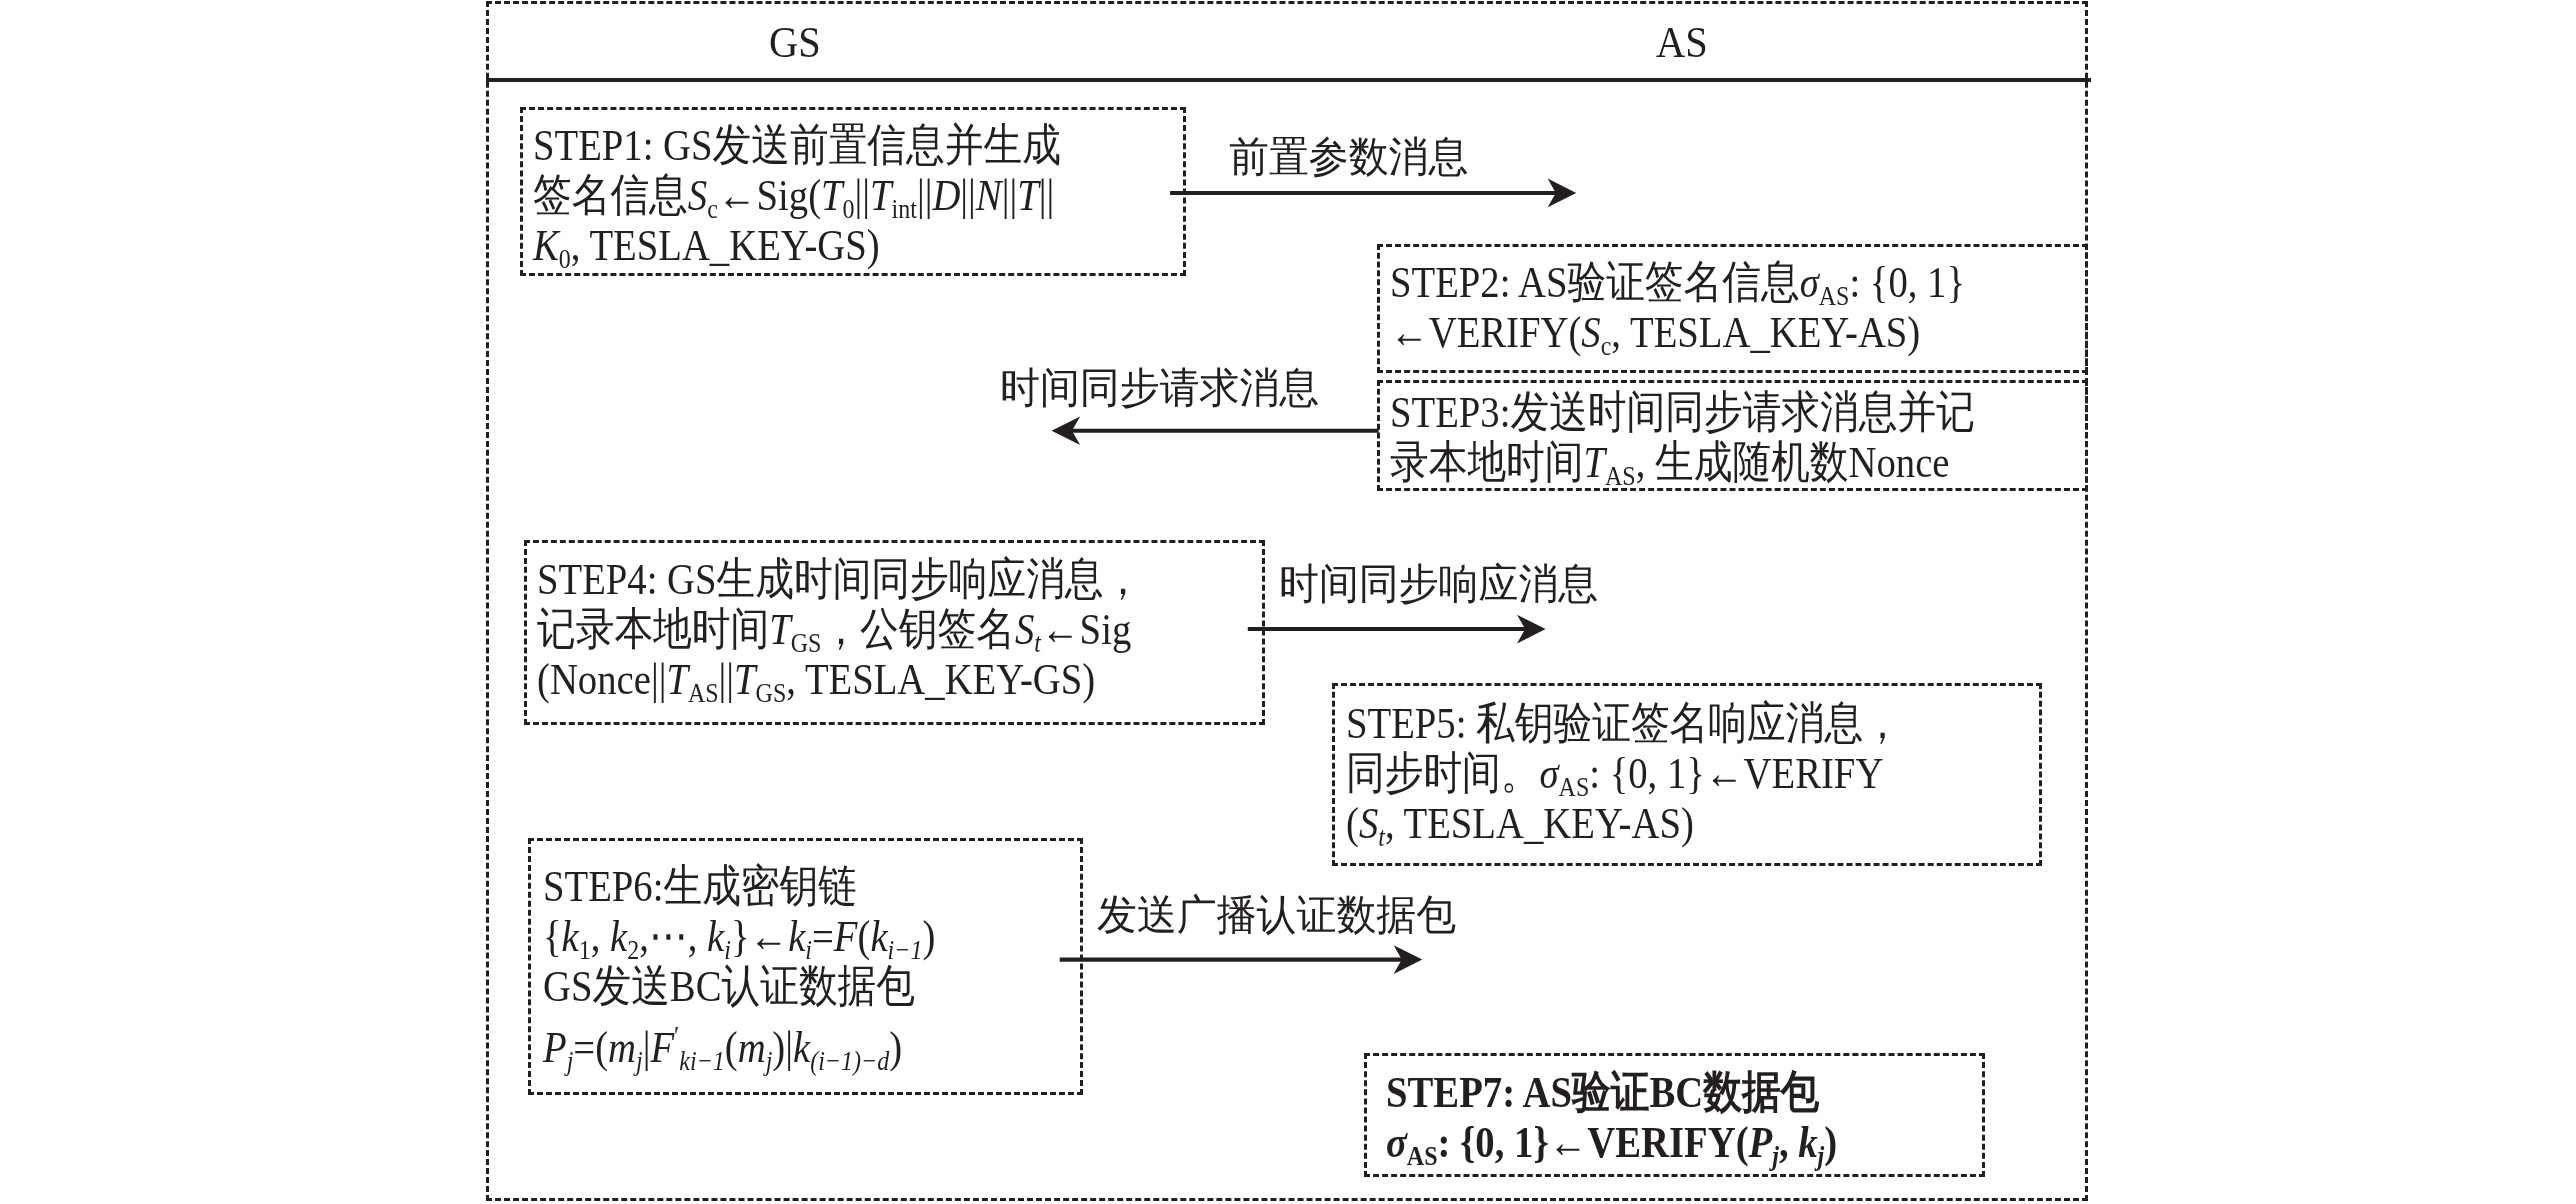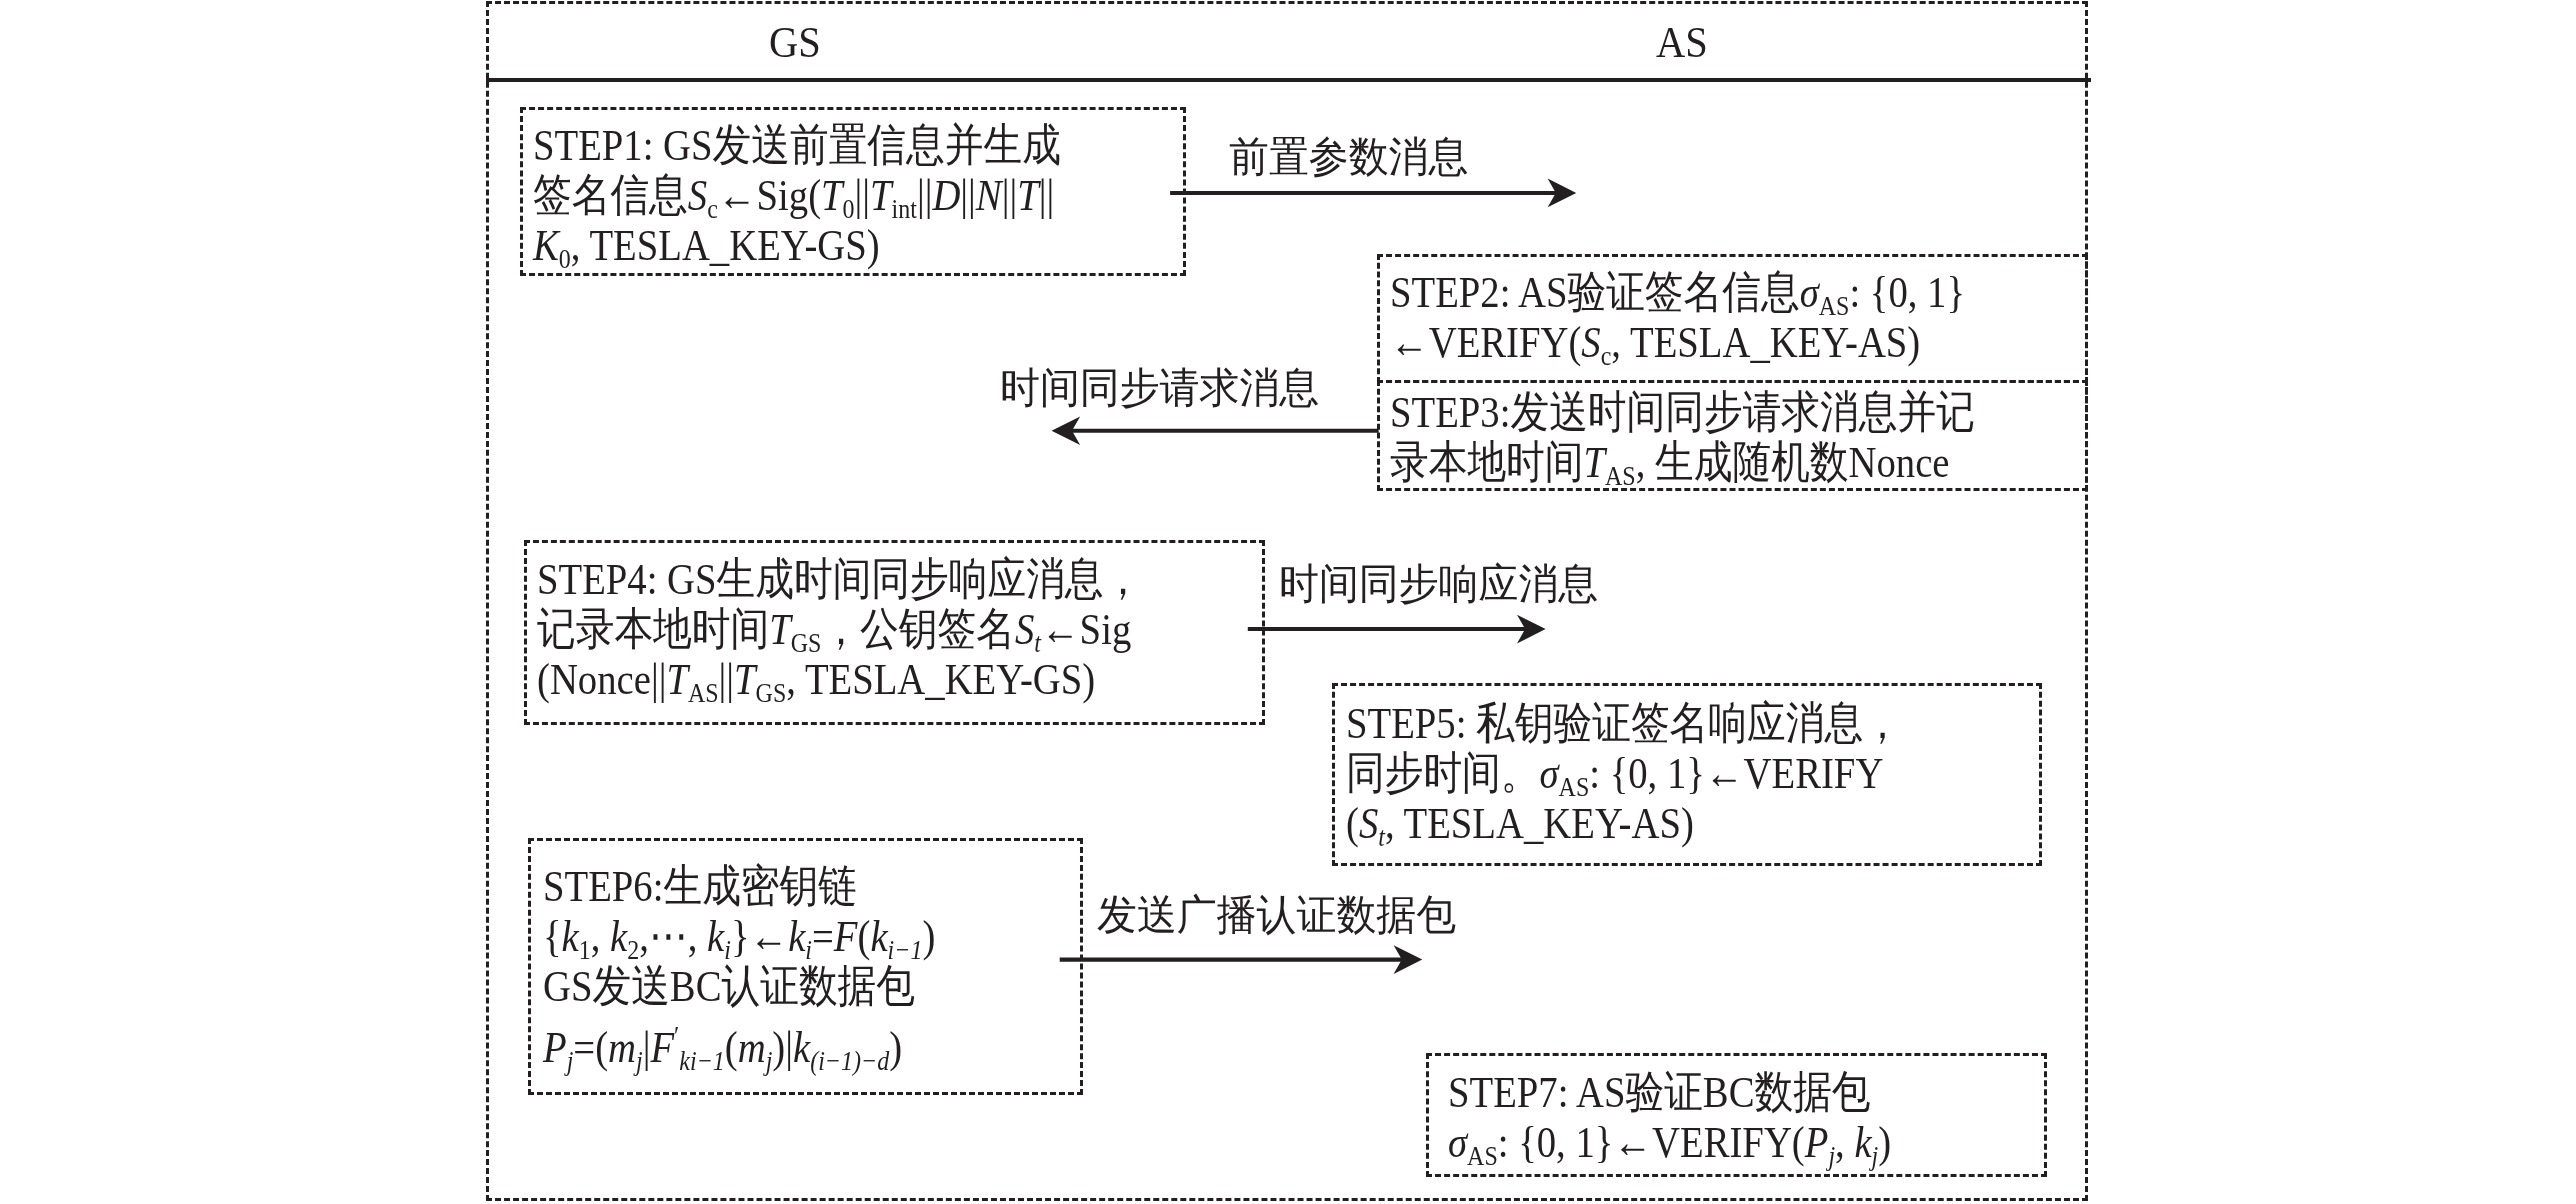--- a/index.html
+++ b/index.html
@@ -31,21 +31,21 @@
 <div class="header-label" style="left:795px;">GS</div>
 <div class="header-label" style="left:1682px;">AS</div>
 
 <div class="step-box" style="left:520px; top:107px; width:666px; height:169px;">
   <div class="step-text">
       <span class="step-line"><span>STEP1: GS发送前置信息并生成</span></span>
       <span class="step-line"><span>签名信息</span><span class="var">S</span><span class="sub">c</span><span>←Sig(</span><span class="var">T</span><span class="sub">0</span><span>||</span><span class="var">T</span><span class="sub">int</span><span>||</span><span class="var">D</span><span>||</span><span class="var">N</span><span>||</span><span class="var">T</span><span>||</span></span>
       <span class="step-line"><span class="var">K</span><span class="sub">0</span><span>, TESLA_KEY-GS)</span></span>
     </div>
 </div>
-<div class="step-box" style="left:1377px; top:254px; width:711px; height:129px;text-decoration:underline;">
+<div class="step-box" style="left:1377px; top:244px; width:711px; height:129px;text-decoration:underline;">
   <div class="step-text">
       <span class="step-line"><span>STEP2: AS验证签名信息</span><span class="var">σ</span><span class="sub">AS</span><span>: {0, 1}</span></span>
       <span class="step-line"><span>←VERIFY(</span><span class="var">S</span><span class="sub">c</span><span>, TESLA_KEY-AS)</span></span>
     </div>
 </div>
 <div class="step-box" style="left:1377px; top:380px; width:711px; height:111px;">
   <div class="step-text" style="top:4.1px;">
       <span class="step-line"><span>STEP3:发送时间同步请求消息并记</span></span>
       <span class="step-line"><span>录本地时间</span><span class="var">T</span><span class="sub">AS</span><span>, 生成随机数Nonce</span></span>
     </div>
@@ -65,21 +65,21 @@
     </div>
 </div>
 <div class="step-box" style="left:528px; top:838px; width:555px; height:257px;">
   <div class="step-text" style="top:20.4px; left:12.3px;">
       <span class="step-line"><span>STEP6:生成密钥链</span></span>
       <span class="step-line"><span>{</span><span class="var">k</span><span class="sub">1</span><span>, </span><span class="var">k</span><span class="sub">2</span><span>,⋯, </span><span class="var">k</span><span class="sub var">i</span><span>}←</span><span class="var">k</span><span class="sub var">i</span><span>=</span><span class="var">F</span><span>(</span><span class="var">k</span><span class="sub var">i−1</span><span>)</span></span>
       <span class="step-line"><span>GS发送BC认证数据包</span></span>
       <span class="step-line"><span class="var">P</span><span class="sub var">j</span><span>=(</span><span class="var">m</span><span class="sub var">j</span><span>|</span><span class="var">F</span><span class="sup">′</span><span class="sub var">k</span><span class="sub var">i−1</span><span>(</span><span class="var">m</span><span class="sub var">j</span><span>)|</span><span class="var">k</span><span class="sub var">(i−1)−d</span><span>)</span></span>
     </div>
 </div>
-<div class="step-box" style="left:1426px; top:1053px; width:621px; height:124px;">
+<div class="step-box" style="left:1364px; top:1053px; width:621px; height:124px;font-weight:bold;">
   <div class="step-text" style="top:11px; left:19px;">
       <span class="step-line"><span>STEP7: AS验证BC数据包</span></span>
       <span class="step-line"><span class="var">σ</span><span class="sub">AS</span><span>: {0, 1}←VERIFY(</span><span class="var">P</span><span class="sub var">j</span><span>, </span><span class="var">k</span><span class="sub var">j</span><span>)</span></span>
     </div>
 </div>
 
 <div class="msg-label" style="left:1229px; top:136px;">前置参数消息</div>
 <div class="msg-label" style="left:1000px; top:367px;">时间同步请求消息</div>
 <div class="msg-label" style="left:1279px; top:563px;">时间同步响应消息</div>
 <div class="msg-label" style="left:1097px; top:894px;">发送广播认证数据包</div>

